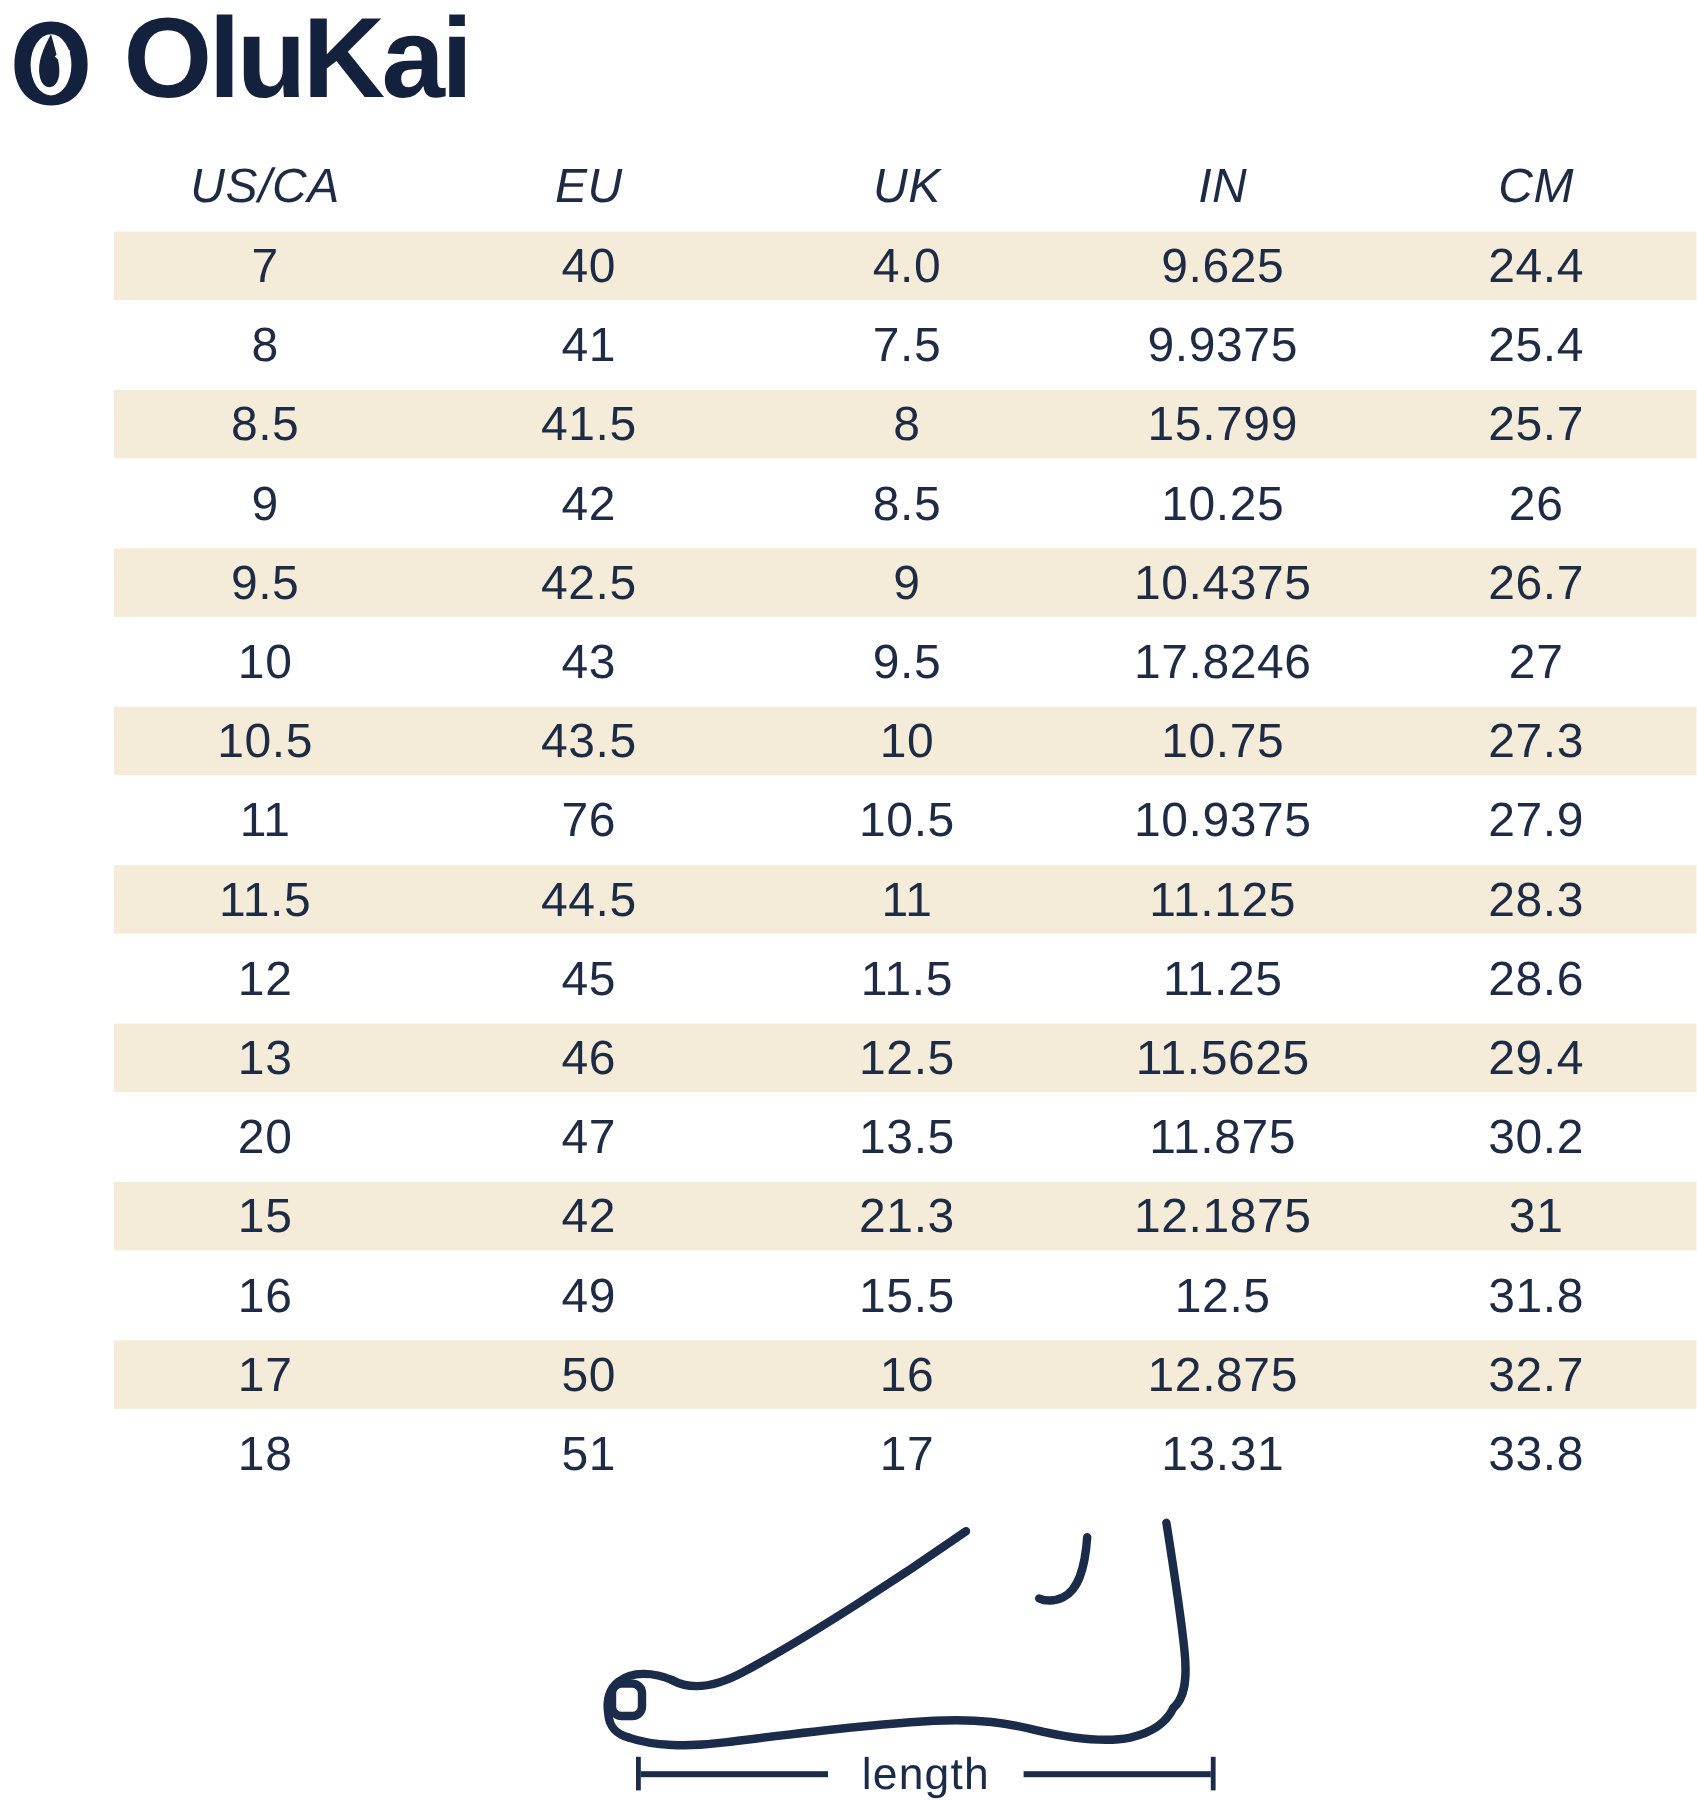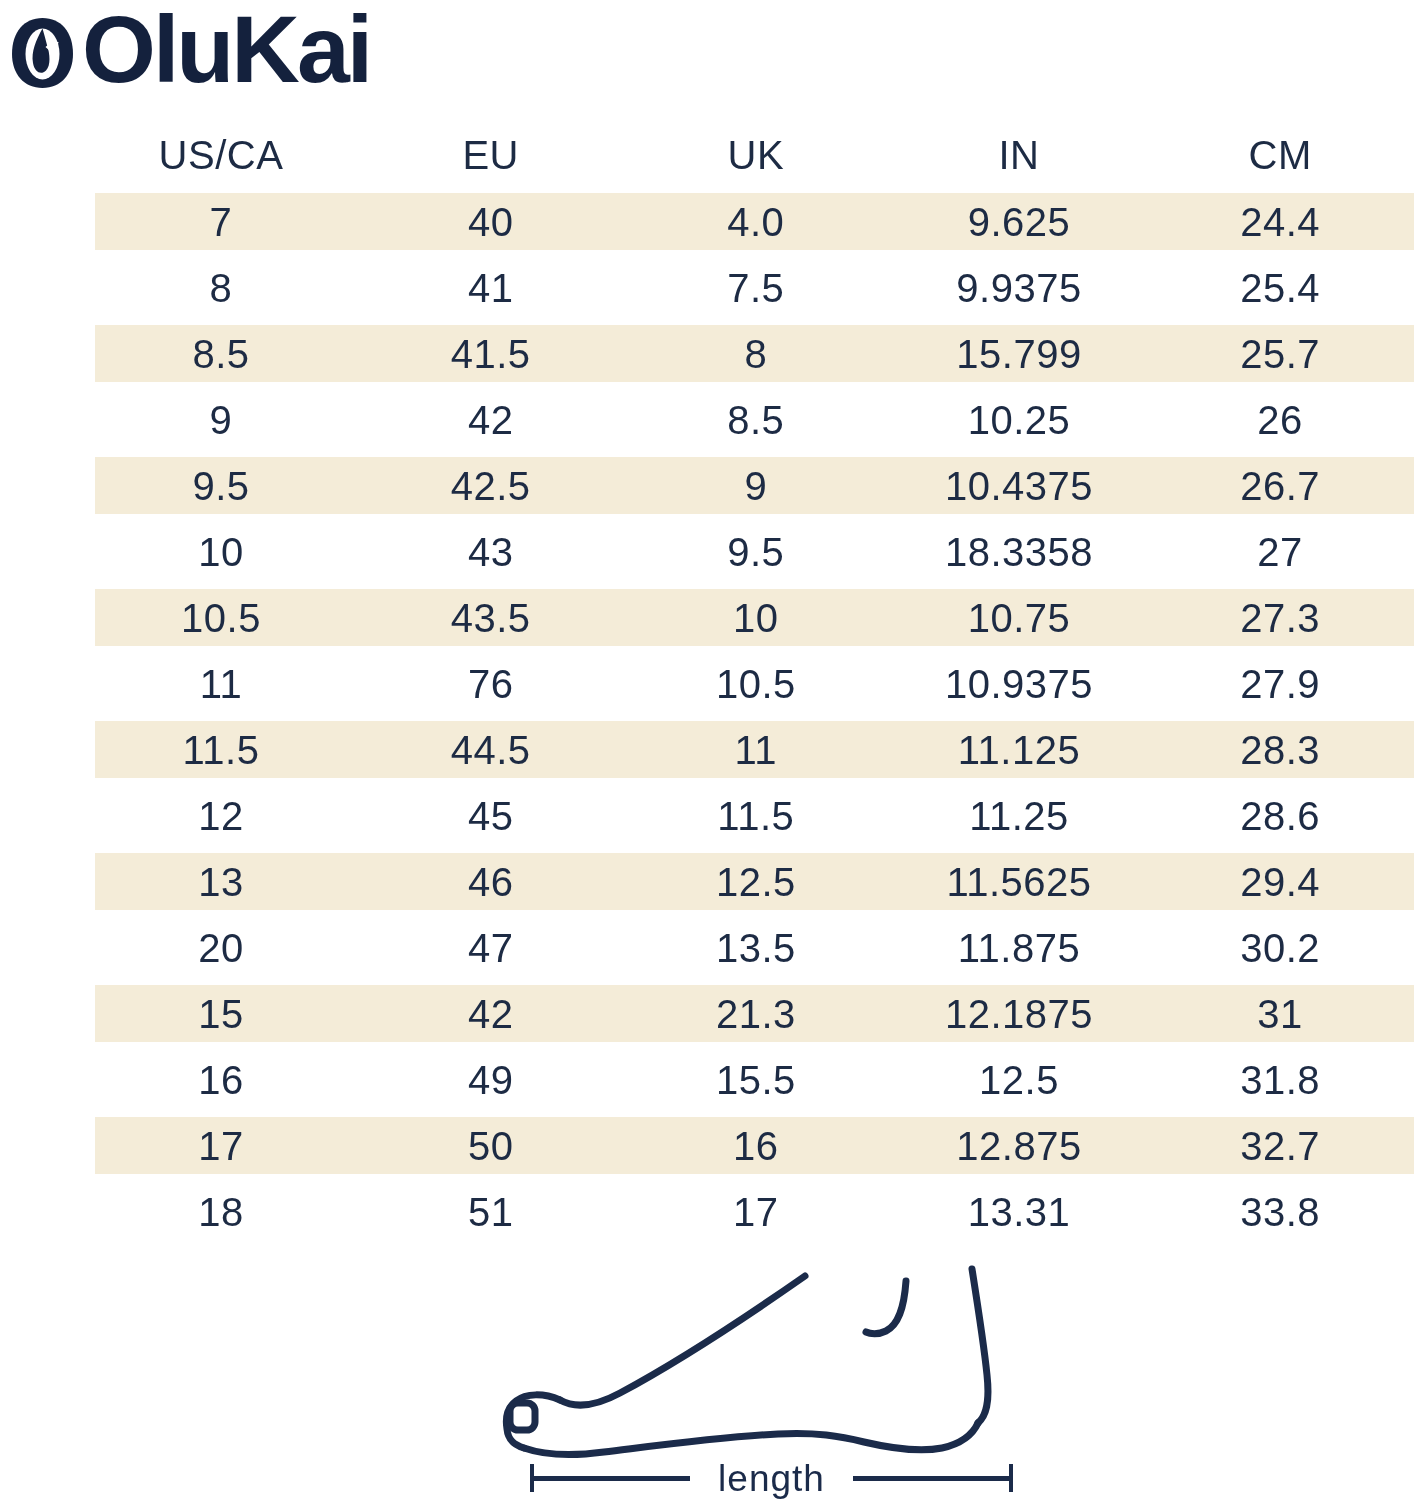--- a/index.html
+++ b/index.html
@@ -1,28 +1,28 @@
 <!DOCTYPE html>
 <html><head>
 <meta charset="utf-8">
 <style>
   html,body{margin:0;padding:0;background:#ffffff;}
   .page{
     position:relative;width:1414px;height:1500px;background:#ffffff;
     font-family:"Liberation Sans",sans-serif;color:#1d2b44;overflow:hidden;
   }
   
-  .brand{position:absolute;left:8px;top:2px;display:flex;align-items:center;gap:5px;}
+  .brand{position:absolute;left:8px;top:2px;display:flex;align-items:center;gap:26px;}
   .brand-icon{width:69px;height:74px;flex:0 0 auto;}
   .brand-text{
     font-size:95px;font-weight:700;letter-spacing:-3px;line-height:1;
     color:#14213d;padding-bottom:6px;
   }
   
-  .thead{position:absolute;left:95px;top:123px;width:1319px;height:64px;}
+  .thead{position:absolute;left:95px;top:123px;width:1319px;height:64px;font-style:italic;}
   .tbody{position:absolute;left:95px;top:193px;width:1319px;}
   .row{position:relative;height:57px;margin-bottom:9px;background:#ffffff;}
   .row.shaded{background:#f4ecd8;}
   .cell{
     position:absolute;top:50%;transform:translate(-50%,-50%);
     font-size:40px;line-height:1;white-space:nowrap;color:#1d2b44;letter-spacing:0.5px;
   }
   .c0{left:9.55%;} .c1{left:30.0%;} .c2{left:50.1%;text-align:center;} .c3{left:70.05%;} .c4{left:89.85%;}
   
   .foot-svg{position:absolute;left:480px;top:1245px;}
@@ -92,21 +92,21 @@
       <span class="cell c0">9.5</span>
       <span class="cell c1">42.5</span>
       <span class="cell c2">9</span>
       <span class="cell c3">10.4375</span>
       <span class="cell c4">26.7</span>
     </div>
       <div class="row">
       <span class="cell c0">10</span>
       <span class="cell c1">43</span>
       <span class="cell c2">9.5</span>
-      <span class="cell c3">18.3358</span>
+      <span class="cell c3">17.8246</span>
       <span class="cell c4">27</span>
     </div>
       <div class="row shaded">
       <span class="cell c0">10.5</span>
       <span class="cell c1">43.5</span>
       <span class="cell c2">10</span>
       <span class="cell c3">10.75</span>
       <span class="cell c4">27.3</span>
     </div>
       <div class="row">

